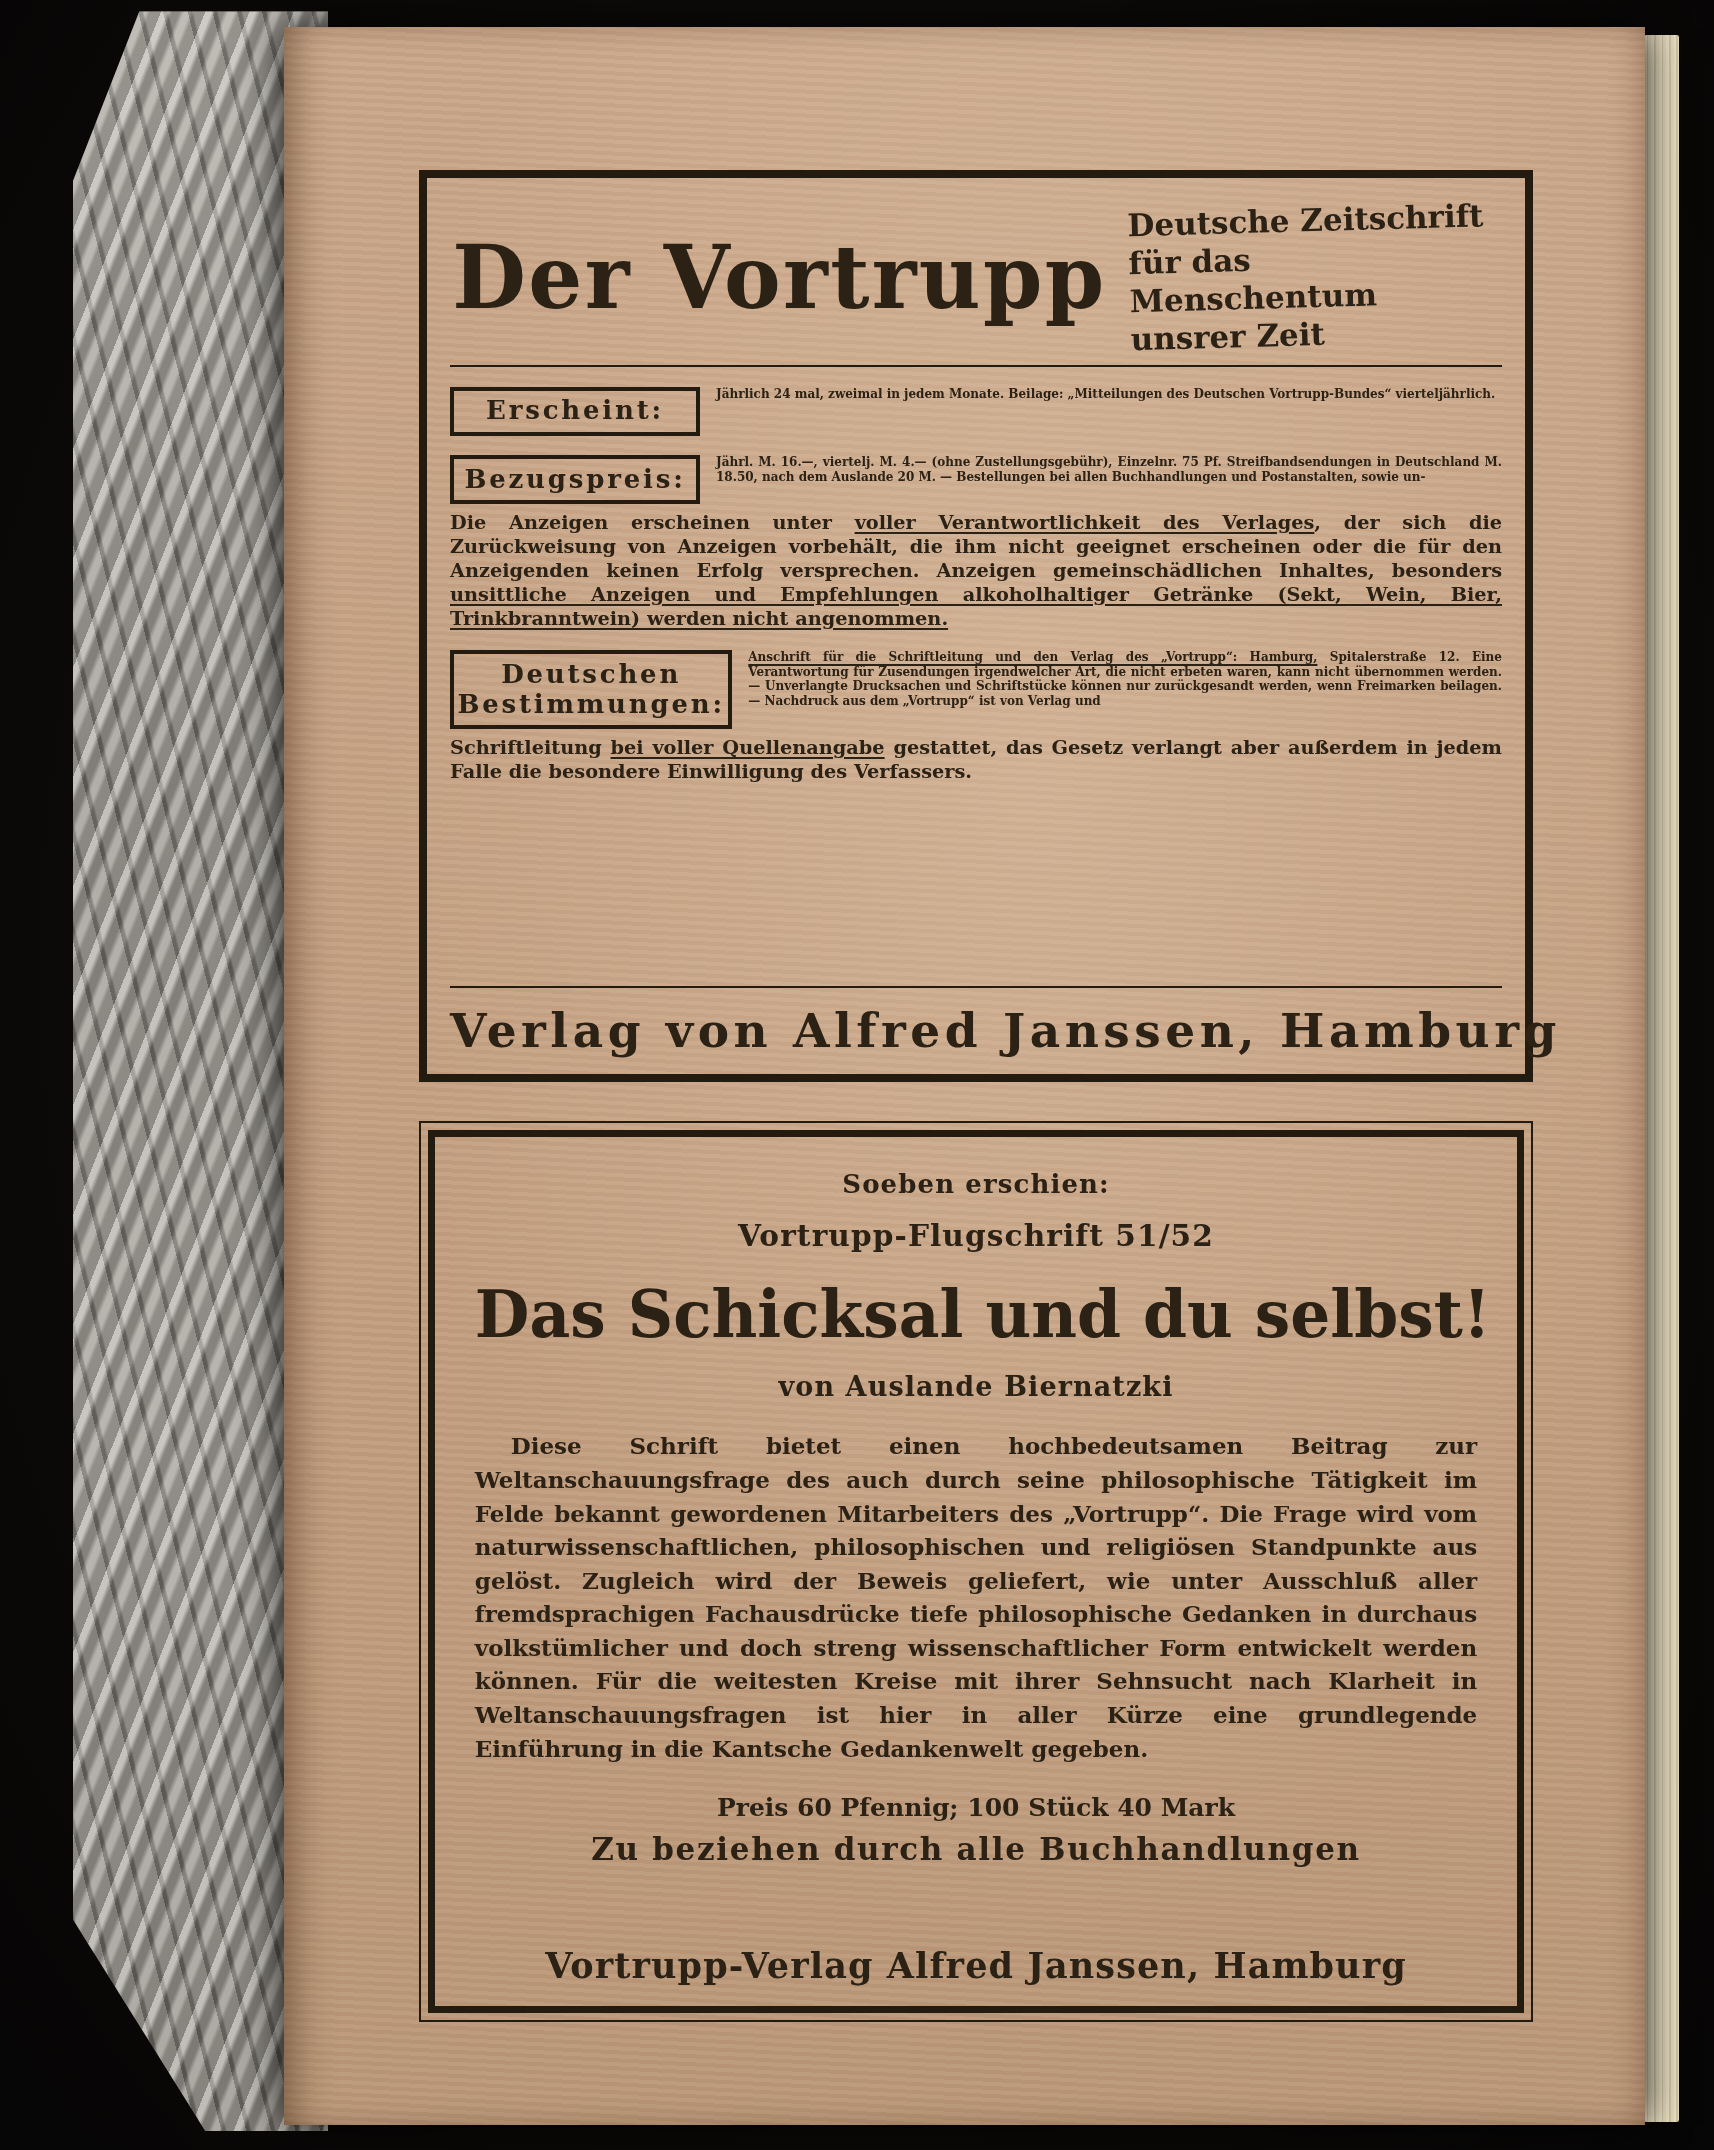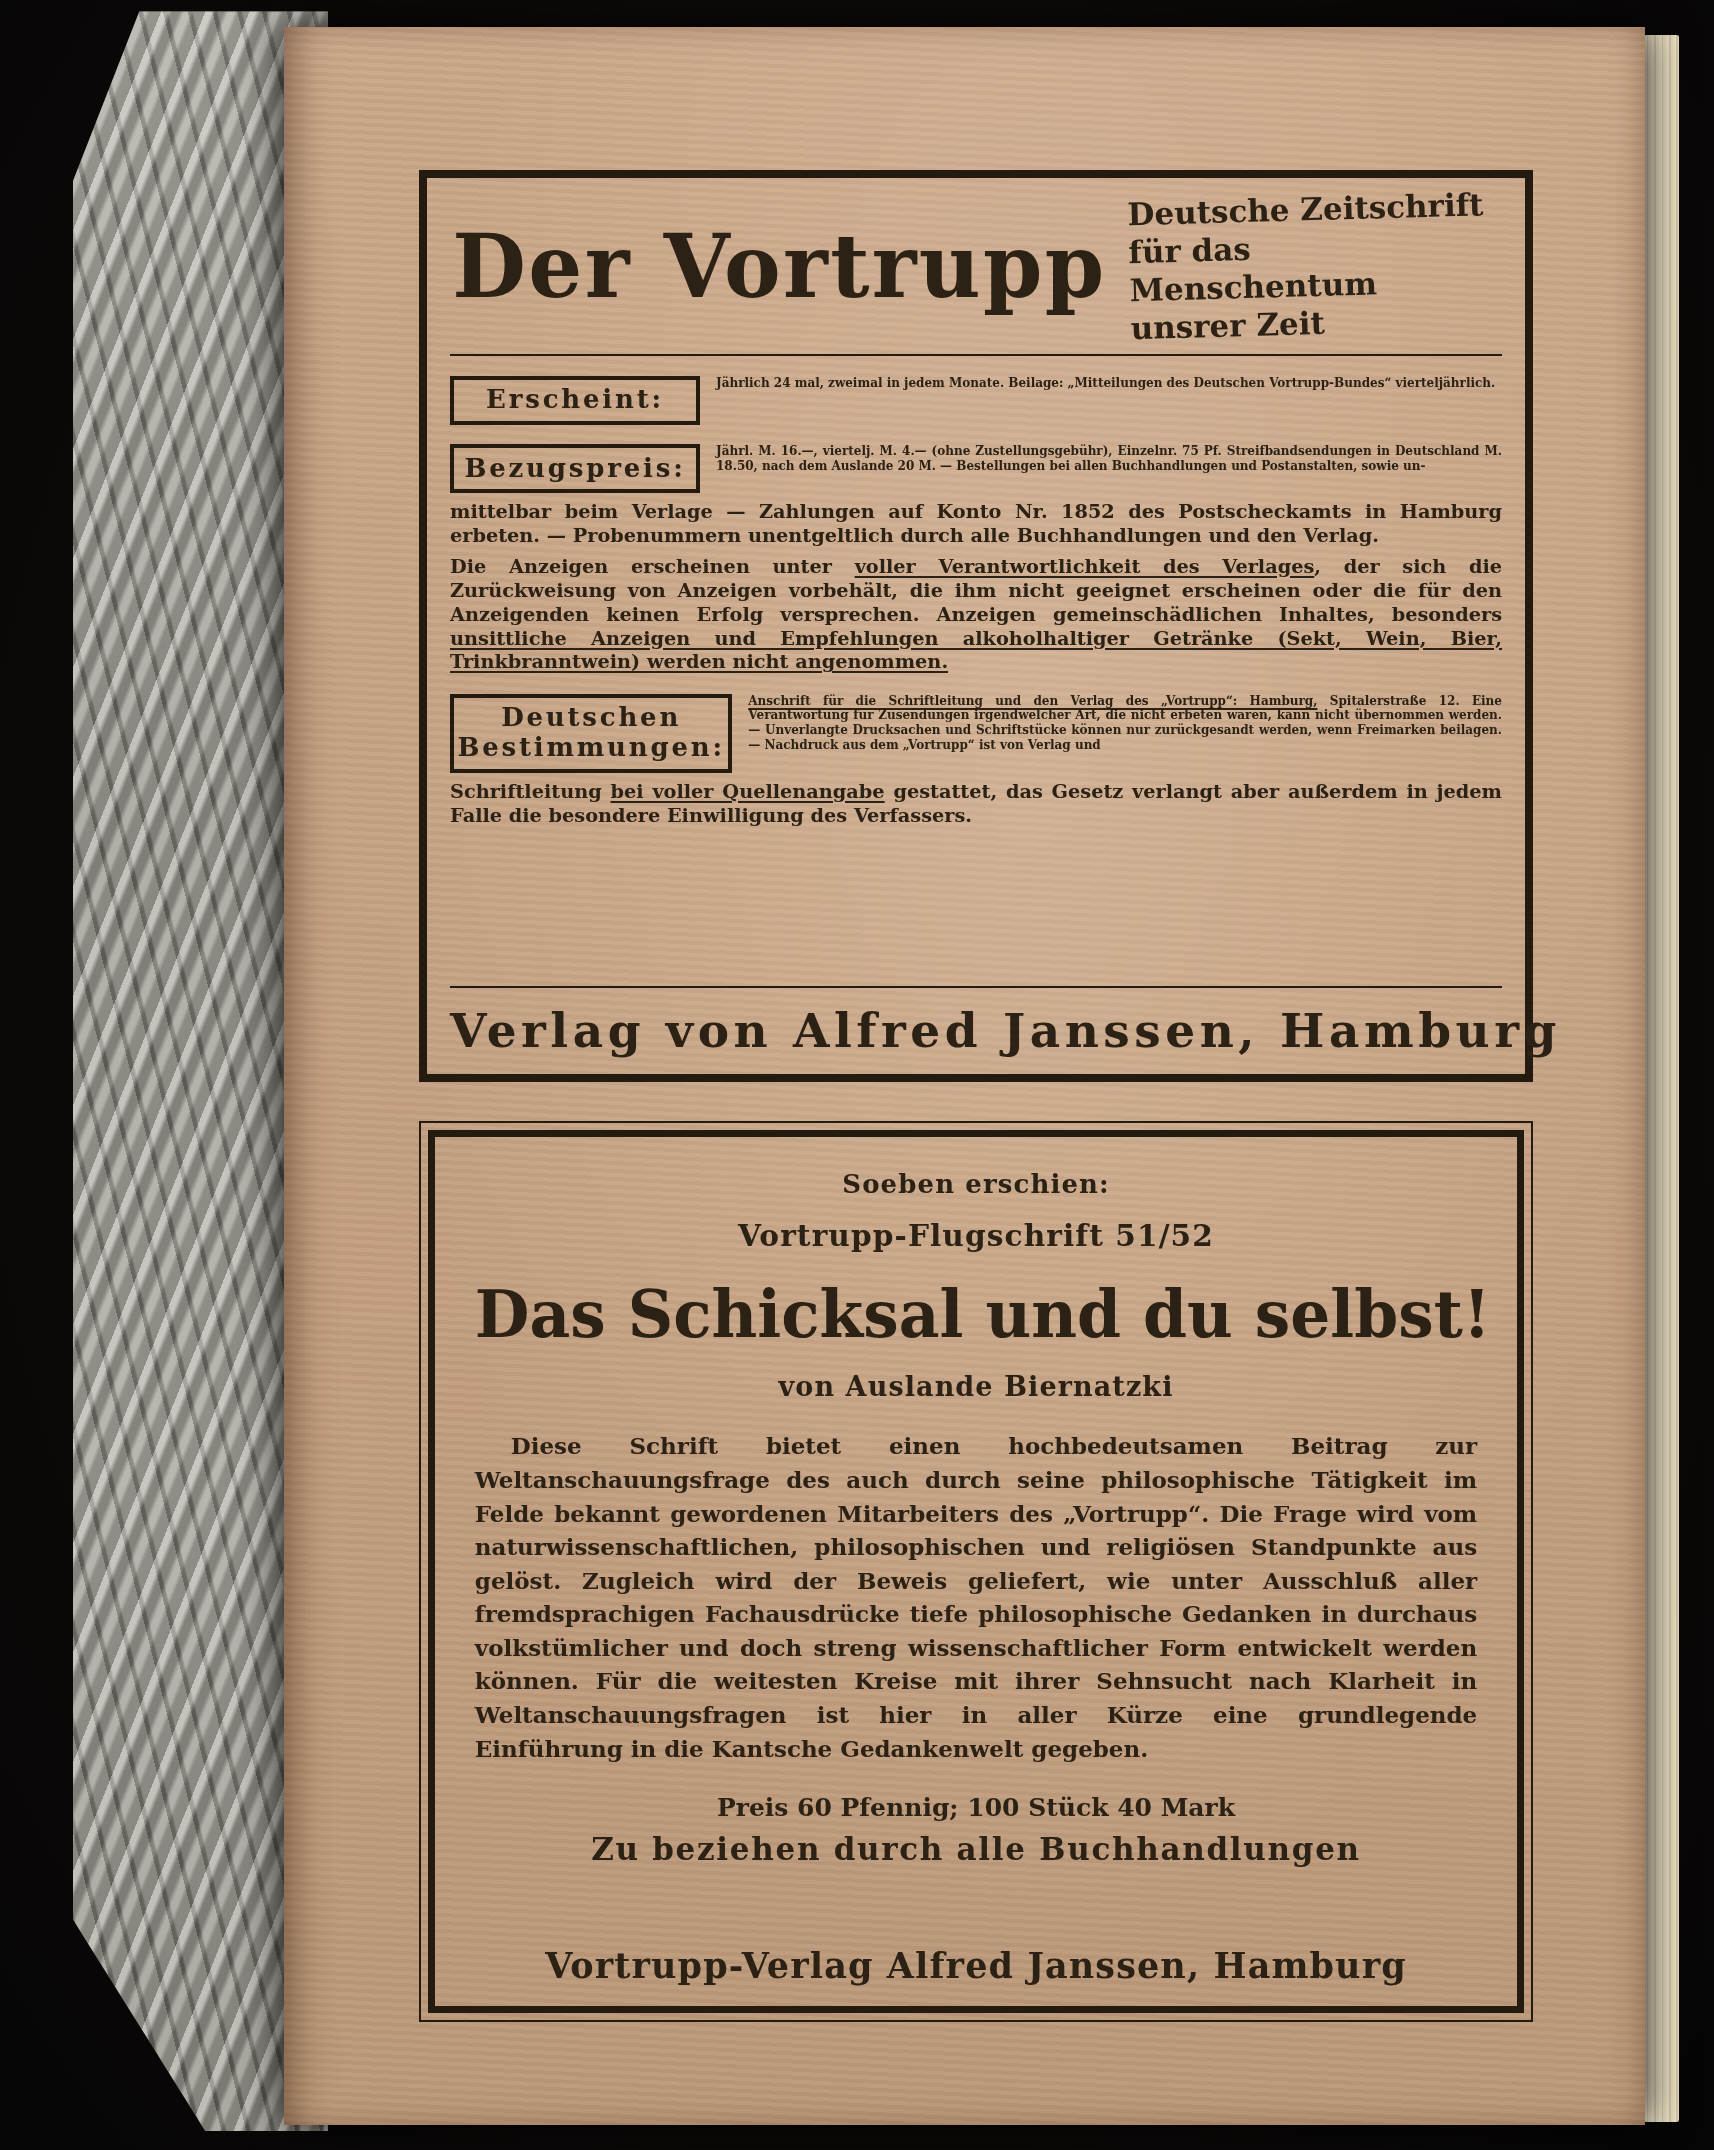--- a/index.html
+++ b/index.html
@@ -32,21 +32,21 @@
       radial-gradient(ellipse at 55% 35%, rgba(255,236,210,.22), rgba(0,0,0,0) 62%),
       repeating-linear-gradient(3deg, rgba(118,80,50,.05) 0 4px, rgba(255,240,220,.05) 4px 8px),
       linear-gradient(180deg,#c9a689,#c29e80 60%,#ba9778);
     box-shadow: inset 26px 0 40px -19.3px rgba(55,28,10,.55), inset -19.3px 0 34px -19.3px rgba(55,28,10,.40), 0 0 40px rgba(0,0,0,.9);
     color:#2b2114;
   }
 
   
   .ad1 {
     position:absolute; left:135px; top:143px; width:1114px; height:912px;
-    border:8px solid #241b10; padding:0 23px 0 23px;
+    border:8px solid #241b10; padding:11px 23px 0 23px;
     display:flex; flex-direction:column;
   }
   .masthead { display:flex; align-items:center; gap:23px; padding:10.2px 2.3px 11.4px 2.3px; border-bottom:2.8px solid #241b10; }
   .mast-title { font-size:85px; font-weight:bold; letter-spacing:2.3px; white-space:nowrap; transform:scaleY(1.04); }
   .mast-sub { font-size:31px; font-weight:bold; line-height:1.22; transform:rotate(-1.6deg); padding-top:3.4px; }
 
   .sec { display:flex; gap:16px; margin-top:19.3px; align-items:stretch; }
   .label-box {
     flex:0 0 250px; border:4px solid #241b10; padding:5.7px 3.4px;
     display:flex; flex-direction:column; align-items:center; justify-content:center;
@@ -99,21 +99,20 @@
 
       <div class="sec">
         <div class="label-box">Erscheint:</div>
         <div class="sec-text">Jährlich 24 mal, zweimal in jedem Monate. Beilage: „Mitteilungen des Deutschen Vortrupp-Bundes“ vierteljährlich.</div>
       </div>
 
       <div class="sec">
         <div class="label-box">Bezugspreis:</div>
         <div class="sec-text">Jährl. M. 16.—, viertelj. M. 4.— (ohne Zustellungsgebühr), Einzelnr. 75 Pf. Streifbandsendungen in Deutschland M. 18.50, nach dem Auslande 20 M. — Bestellungen bei allen Buchhandlungen und Postanstalten, sowie un-</div>
       </div>
-      <div class="cont">mittelbar beim Verlage — Zahlungen auf Konto Nr. 1852 des Postscheckamts in Hamburg erbeten. — Probenummern unentgeltlich durch alle Buchhandlungen und den Verlag.</div>
 
       <div class="cont"><span>Die Anzeigen erscheinen unter </span><span class="u">voller Verantwortlichkeit des Verlages</span><span>, der sich die Zurückweisung von Anzeigen vorbehält, die ihm nicht geeignet erscheinen oder die für den Anzeigenden keinen Erfolg versprechen. Anzeigen gemeinschädlichen Inhaltes, besonders </span><span class="u">unsittliche Anzeigen und Empfehlungen alkoholhaltiger Getränke (Sekt, Wein, Bier, Trinkbranntwein) werden nicht angenommen.</span></div>
 
       <div class="sec">
         <div class="label-box">
           <div>Deutschen</div>
           <div>Bestimmungen:</div>
         </div>
         <div class="sec-text"><span class="u">Anschrift für die Schriftleitung und den Verlag des „Vortrupp“: Hamburg,</span><span> Spitalerstraße 12. Eine Verantwortung für Zusendungen irgendwelcher Art, die nicht erbeten waren, kann nicht übernommen werden. — Unverlangte Drucksachen und Schriftstücke können nur zurückgesandt werden, wenn Freimarken beilagen. — Nachdruck aus dem „Vortrupp“ ist von Verlag und</span></div>
       </div>

